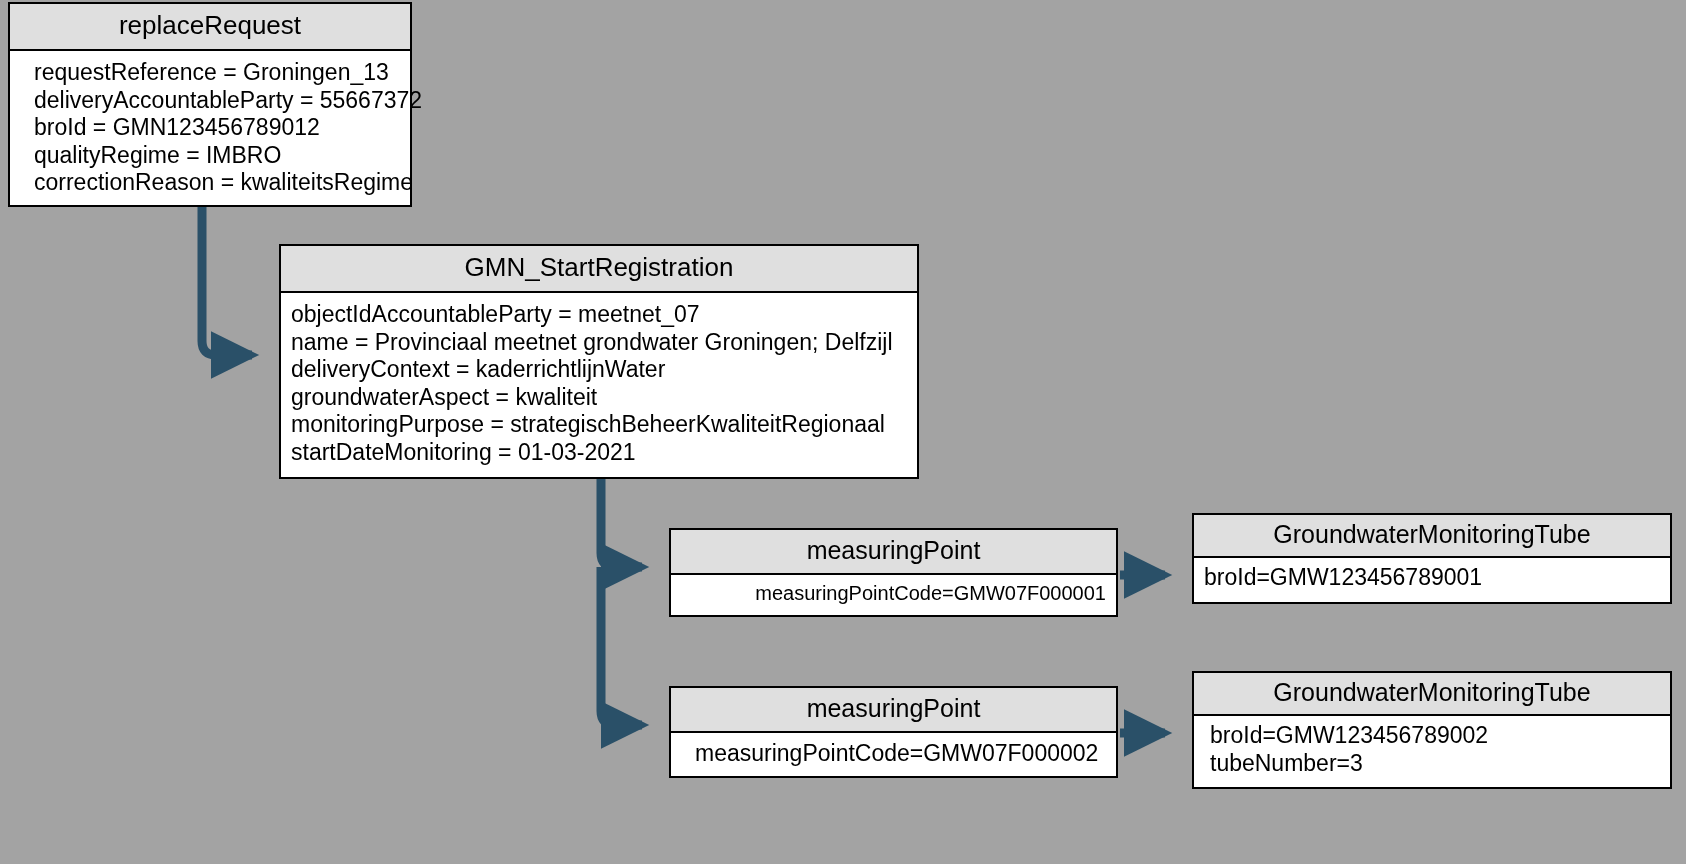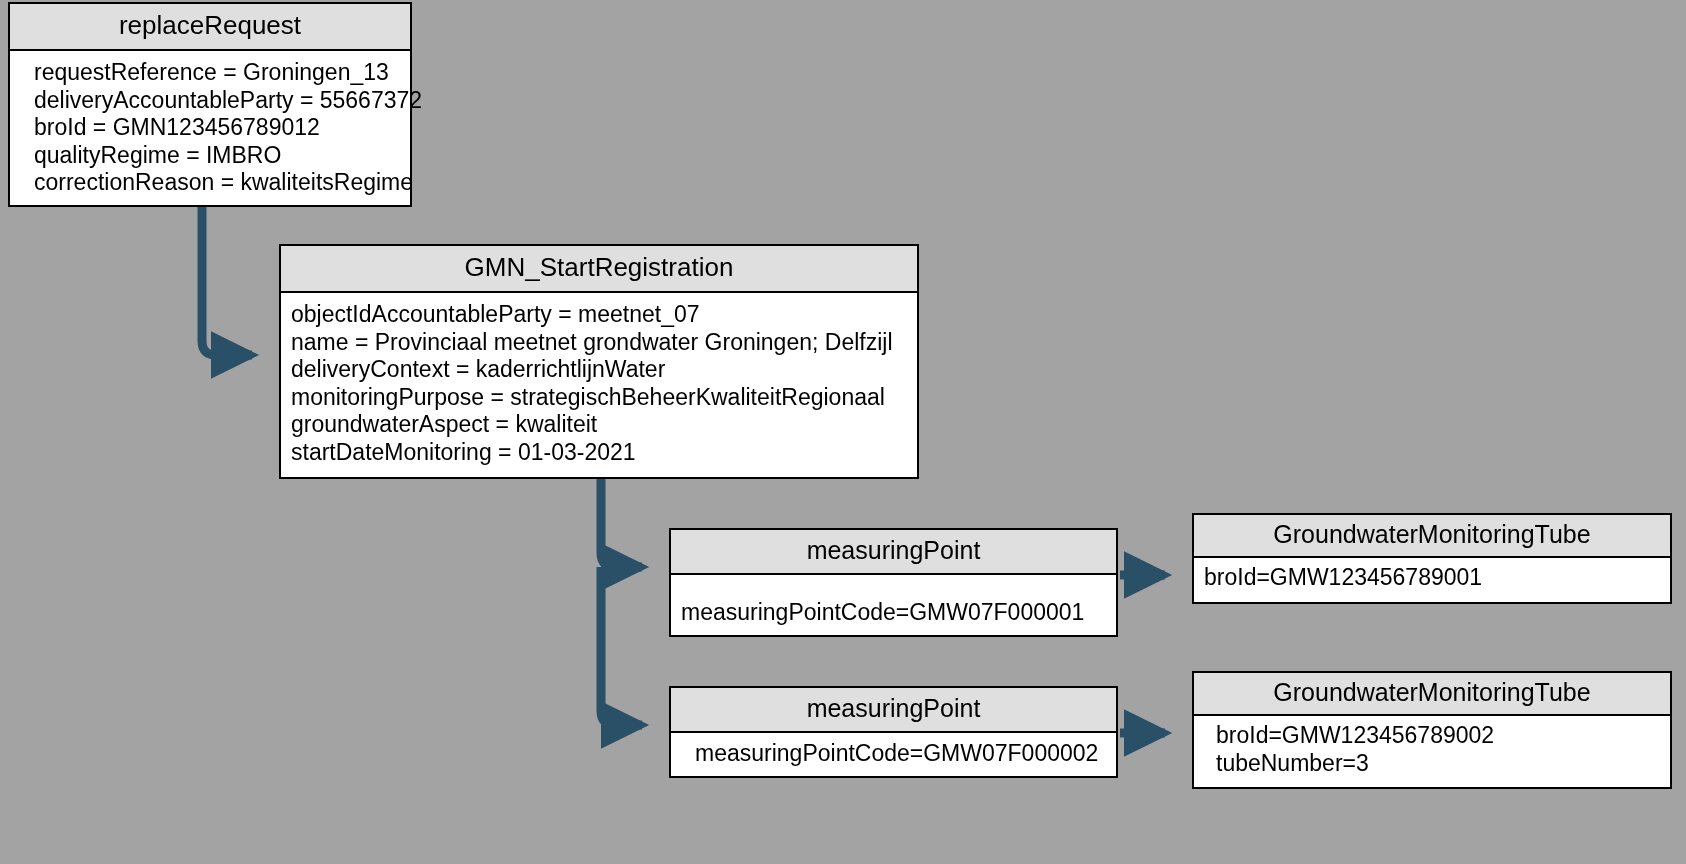--- a/index.html
+++ b/index.html
@@ -57,33 +57,33 @@
   #node-replace-request { left: 8px;  top: 2px;   width: 404px; }
   #node-replace-request .node-header { font-size: 26px; padding: 8px 6px 11px 6px; }
   #node-replace-request .node-body { padding: 8px 8px 8px 24px; font-size: 23px; line-height: 1.2; }
 
   #node-gmn-startregistration { left: 279px; top: 244px; width: 640px; }
   #node-gmn-startregistration .node-header { font-size: 26px; padding: 8px 6px 11px 6px; }
   #node-gmn-startregistration .node-body { padding: 8px 10px 10px 10px; font-size: 23px; line-height: 1.2; }
 
   #node-measuring-point-1 { left: 669px; top: 528px; width: 449px; }
   #node-measuring-point-1 .node-header { font-size: 25px; padding: 8px 6px 10px 6px; }
-  #node-measuring-point-1 .node-body { padding: 24px 10px 9px 10px; font-size: 23px; }
+  #node-measuring-point-1 .node-body { padding: 7px 10px 9px 10px; font-size: 20px; text-align: right; }
 
   #node-measuring-point-2 { left: 669px; top: 686px; width: 449px; }
   #node-measuring-point-2 .node-header { font-size: 25px; padding: 8px 6px 10px 6px; }
   #node-measuring-point-2 .node-body { padding: 7px 10px 9px 24px; font-size: 23px; }
 
   #node-tube-1 { left: 1192px; top: 513px; width: 480px; }
   #node-tube-1 .node-header { font-size: 25px; padding: 7px 6px 9px 6px; }
   #node-tube-1 .node-body { padding: 6px 22px 10px 10px; font-size: 23px; line-height: 1.2; }
 
   #node-tube-2 { left: 1192px; top: 671px; width: 480px; }
   #node-tube-2 .node-header { font-size: 25px; padding: 7px 6px 9px 6px; }
-  #node-tube-2 .node-body { padding: 6px 10px 10px 22px; font-size: 23px; line-height: 1.2; }
+  #node-tube-2 .node-body { padding: 6px 10px 10px 16px; font-size: 23px; line-height: 1.2; }
 </style>
 </head>
 <body>
 
 <div id="canvas">
 
   <svg id="connectors" viewBox="0 0 1686 864" width="1686" height="864" xmlns="http://www.w3.org/2000/svg">
     <defs>
       <marker id="arrowhead" markerWidth="6" markerHeight="6" refX="4.6" refY="3" orient="auto" markerUnits="strokeWidth">
         <path d="M0,0.35 L5.4,3 L0,5.65 Z" fill="#2a5068"></path>
@@ -111,22 +111,22 @@
       <span class="attr">correctionReason = kwaliteitsRegime</span>
     </div>
   </div>
 
   <div class="node" id="node-gmn-startregistration">
     <div class="node-header">GMN_StartRegistration</div>
     <div class="node-body">
       <span class="attr">objectIdAccountableParty = meetnet_07</span>
       <span class="attr">name = Provinciaal meetnet grondwater Groningen; Delfzijl</span>
       <span class="attr">deliveryContext = kaderrichtlijnWater</span>
+      <span class="attr">groundwaterAspect = kwaliteit</span>
       <span class="attr">monitoringPurpose = strategischBeheerKwaliteitRegionaal</span>
-      <span class="attr">groundwaterAspect = kwaliteit</span>
       <span class="attr">startDateMonitoring = 01-03-2021</span>
     </div>
   </div>
 
   <div class="node" id="node-measuring-point-1">
     <div class="node-header">measuringPoint</div>
     <div class="node-body">
       <span class="attr">measuringPointCode=GMW07F000001</span>
     </div>
   </div>

